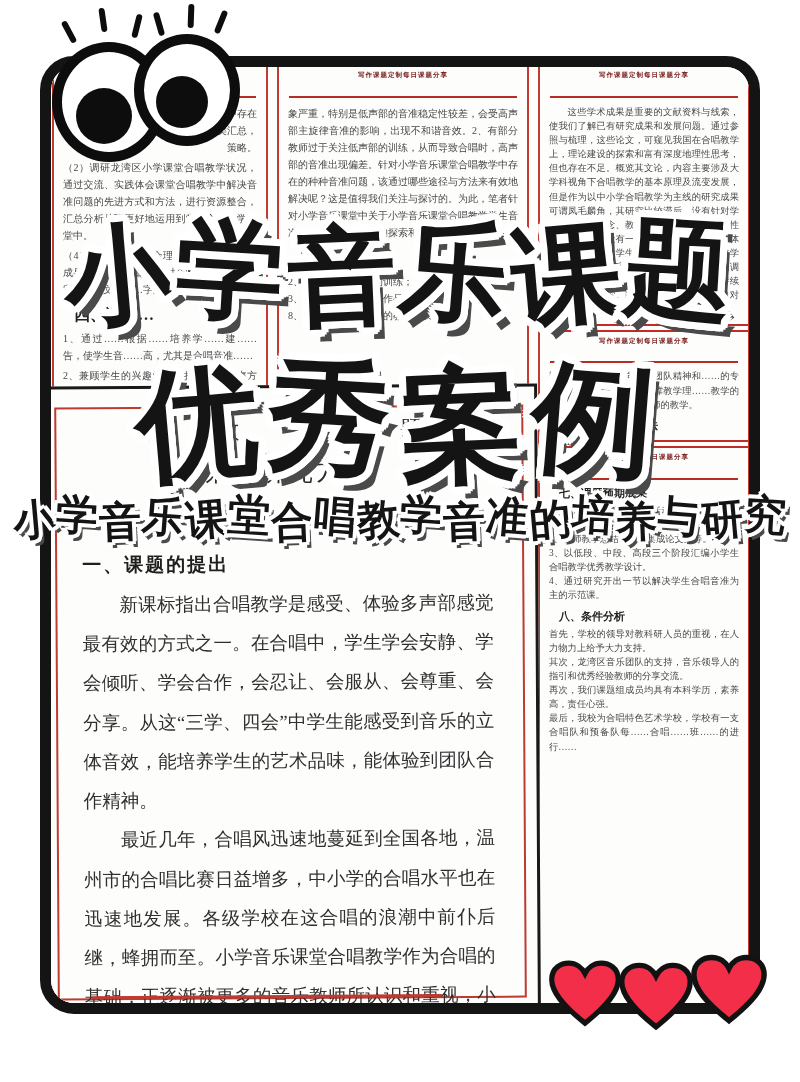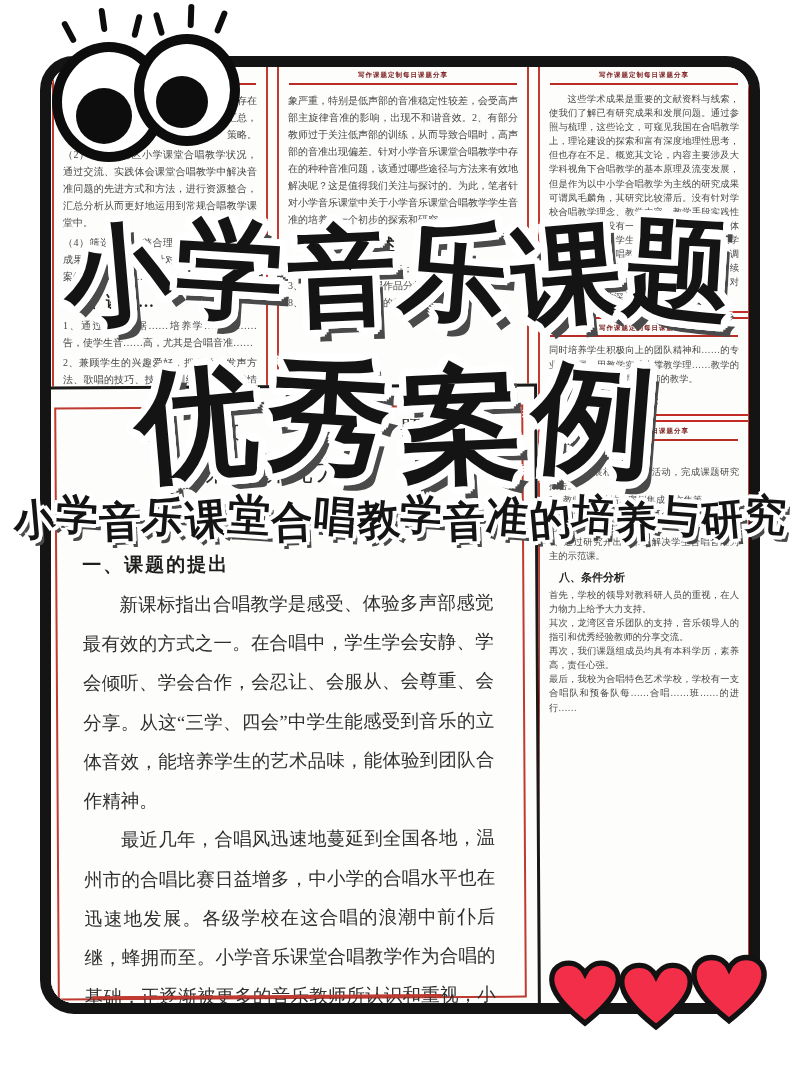--- a/index.html
+++ b/index.html
@@ -11,21 +11,21 @@
          border:11px solid #141414;border-radius:34px;background:#fdfdfc;overflow:hidden;z-index:1;}
 
   
   .col{position:absolute;top:0;box-sizing:border-box;background:#fdfdfc;
        border-left:2px solid #c23a31;border-right:2px solid #c23a31;padding:3px 9px 0;}
   .col-left{left:1px;width:216px;height:940px;}
   .col-mid{left:226px;width:252px;height:940px;}
   .col-right{left:487px;width:212px;height:940px;}
 
   .col-header{font-size:6.5px;line-height:1.2;color:#7c2020;text-align:center;font-weight:bold;
-              letter-spacing:1px;border-bottom:2px solid #b92c26;padding:2px 0 3px;margin:0 1px 7px;
+              letter-spacing:1px;border-bottom:2px solid #b92c26;padding:2px 0 16px;margin:0 1px 7px;
               font-family:"DejaVu Sans",sans-serif;white-space:nowrap;overflow:hidden;}
   .col p{margin:0 0 3px;text-align:justify;color:#474747;white-space:pre-line;}
   .col-left p,.col-mid p{font-size:10px;line-height:1.7;}
   .col-right p{font-size:9.3px;line-height:1.52;}
   .col h4{margin:7px 11px 4px;color:#222;font-size:16px;}
   .col-right h4{font-size:11px;margin:6px 10px 3px;}
   .ind{text-indent:2em;}
 
   .pbreak{margin:7px -9px 6px;}
   .pbreak .rule{height:2px;background:#c22b26;margin-bottom:4px;}

